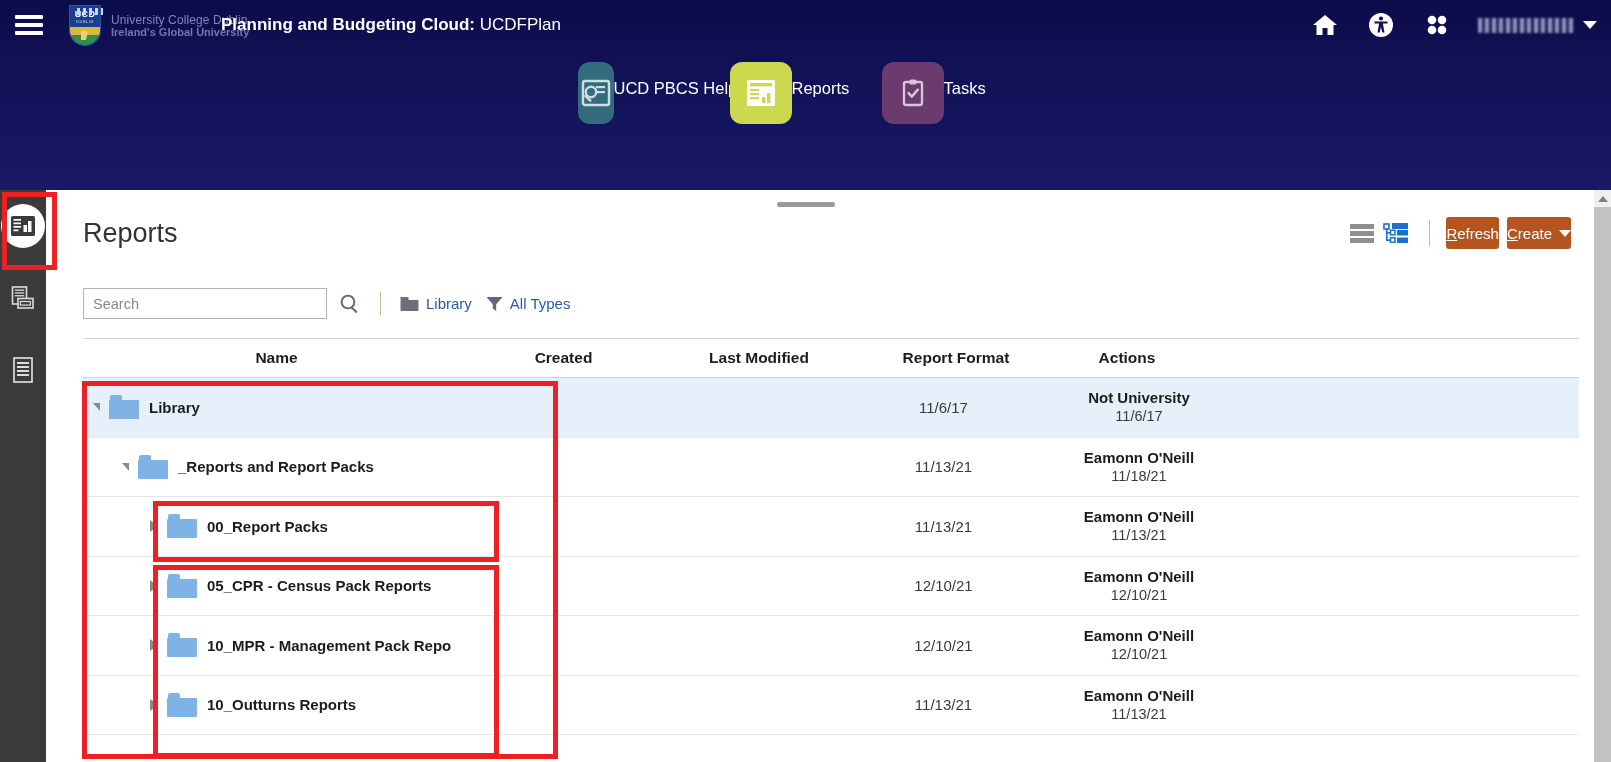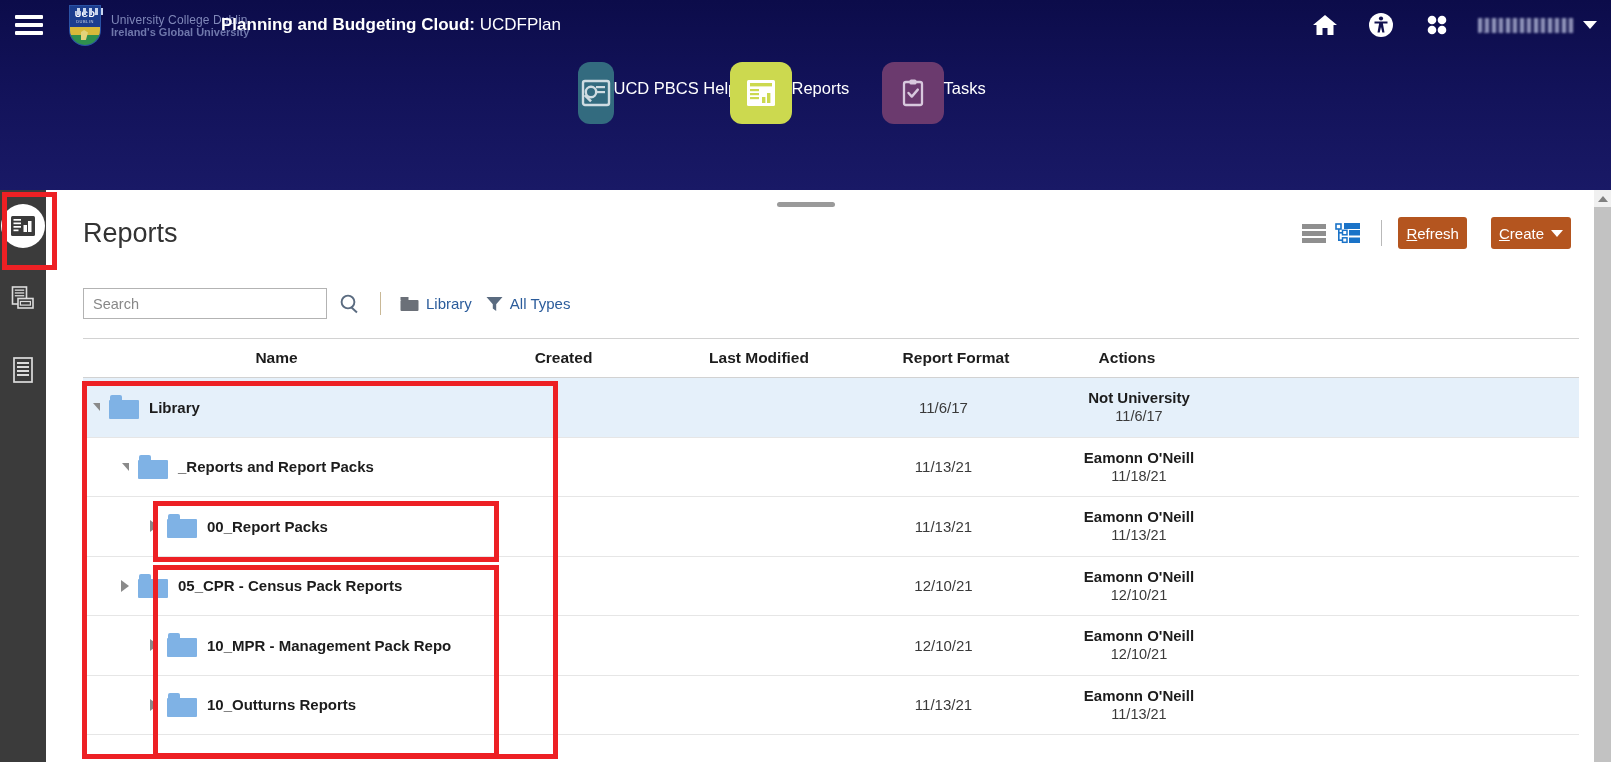--- a/index.html
+++ b/index.html
@@ -96,25 +96,25 @@
   }
 
   
   .content { position: absolute; left: 46px; top: 190px; width: 1565px; height: 572px; background: #fff; }
   .page-title { position: absolute; left: 37px; top: 28px; font-size: 27px; color: #333; font-weight: normal; }
 
   .hdr-right { position: absolute; right: 40px; top: 27px; display: flex; align-items: center; gap: 0; }
   .viewtoggle { width: 34px; height: 30px; display: flex; align-items: center; justify-content: center; cursor: pointer; }
   .vsep { width: 1px; height: 26px; background: #b9b9b9; margin: 0 16px; }
   .btn {
-    height: 32px; padding: 0 8px; background: #b4551f; color: #fff; border: none;
+    height: 32px; padding: 0 0; background: #b4551f; color: #fff; border: none;
     font-size: 15px; border-radius: 3px; cursor: pointer; display: flex; align-items: center; gap: 7px;
     font-family: "Liberation Sans", sans-serif;
   }
-  .btn + .btn { margin-left: 24px; }
+  .btn + .btn { margin-left: 8px; }
   .btn u { text-decoration: underline; }
   .btn .bcaret { width: 0; height: 0; border-left: 6px solid transparent; border-right: 6px solid transparent; border-top: 7px solid #fff; }
 
   
   .searchrow { position: absolute; left: 37px; top: 98px; display: flex; align-items: center; }
   .search-input {
     width: 244px; height: 31px; border: 1px solid #b3b3b3; padding: 0 9px;
     font-size: 14.5px; color: #444; font-family: "Liberation Sans", sans-serif; outline: none; background: #fff;
   }
   .search-input::placeholder { color: #888; }
@@ -430,21 +430,21 @@
             <div class="tcell c-desc"></div>
             <div class="tcell c-created created">11/13/21</div>
             <div class="tcell c-mod">
               <div class="mod-name">Eamonn O'Neill</div>
               <div class="mod-date">11/13/21</div>
             </div>
             <div class="tcell c-fmt"></div>
             <div class="tcell c-act"></div>
           </div>
           <div class="trow">
-            <div class="tcell c-name nodecell" style="padding-left: 33px;">
+            <div class="tcell c-name nodecell" style="padding-left: 62px;">
               <span class="twisty">
                 <i class="tw-closed"></i>
               </span>
               <span class="folder">
                 <span class="tab"></span>
                 <span class="body"></span>
               </span>
               <span class="nodename">05_CPR - Census Pack Reports</span>
             </div>
             <div class="tcell c-desc"></div>

